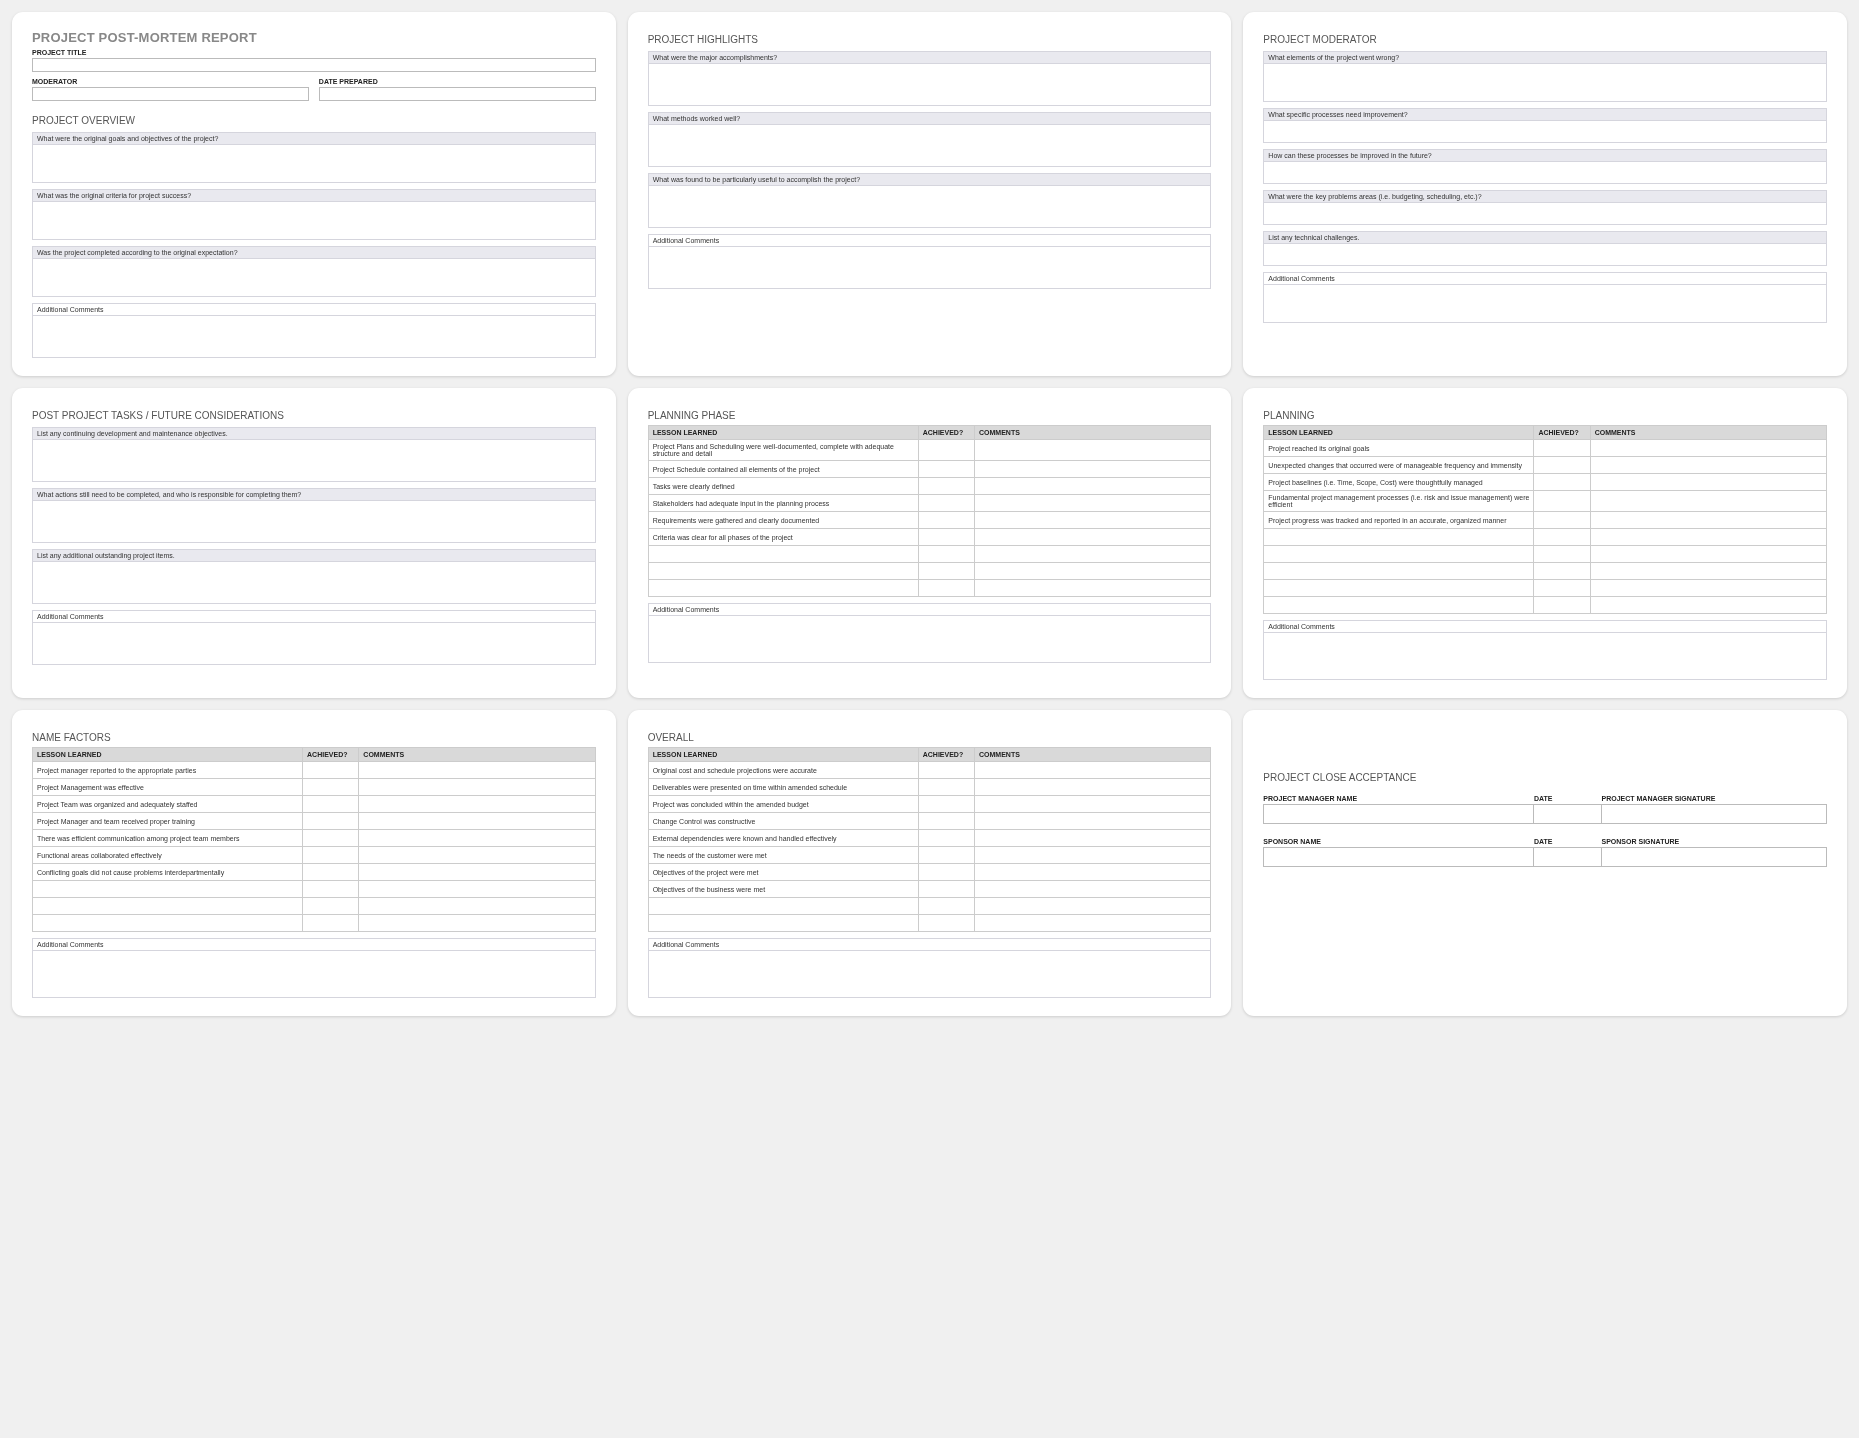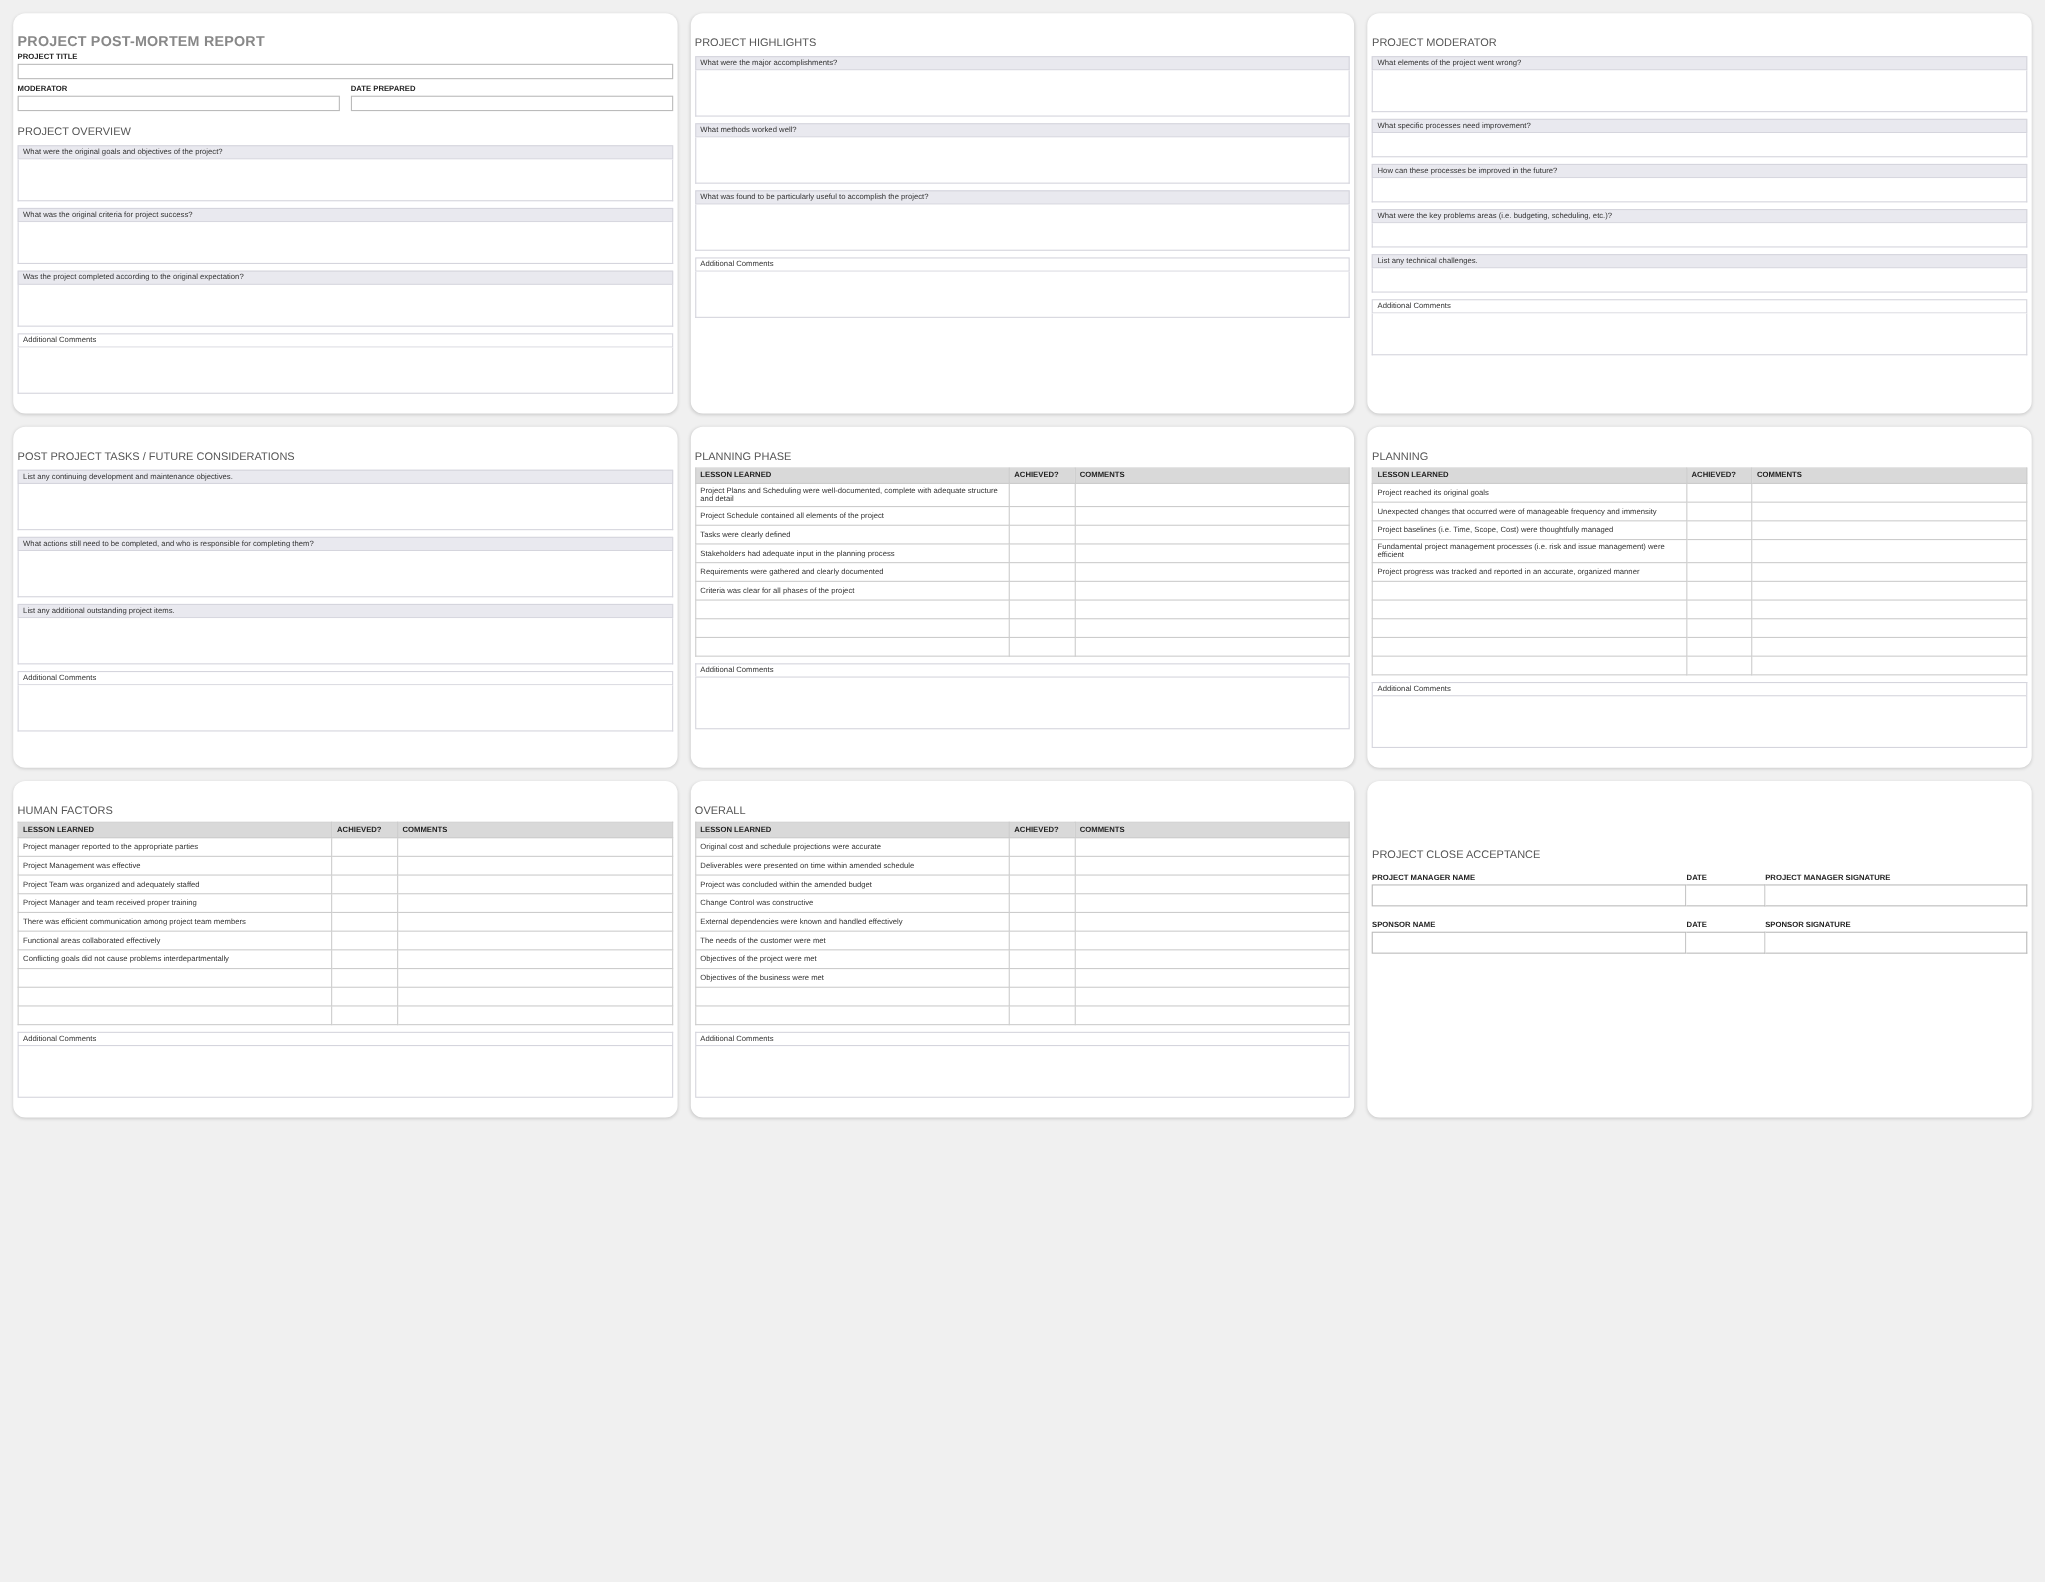--- a/index.html
+++ b/index.html
@@ -11,21 +11,21 @@
     color: #333;
   }
   .grid {
     display: grid;
     grid-template-columns: repeat(3, 1fr);
     gap: 12px;
   }
   .card {
     background: #fff;
     box-shadow: 0 1px 3px rgba(0,0,0,0.15);
-    padding: 18px 4px;
+    padding: 18px 20px;
     min-height: 290px;
     border-radius: 11px;
   }
   .main-title {
     font-size: 13px;
     font-weight: bold;
     color: #888;
     letter-spacing: 0.2px;
     margin-bottom: 4px;
   }
@@ -317,21 +317,21 @@
             <td class="ach"></td>
             <td class="com"></td>
           </tr>
         </tbody>
     </table>
     <div class="comments-label">Additional Comments</div>
     <div class="comments-area"></div>
   </div>
 
   <div class="card">
-    <div class="section-title">HUMAN FACTORS</div>
+    <div class="section-title">NAME FACTORS</div>
     <table class="lessons">
       <thead>
           <tr>
         <th>LESSON LEARNED</th>
         <th>ACHIEVED?</th>
         <th>COMMENTS</th>
       </tr>
         </thead>
       <tbody>
           <tr>

